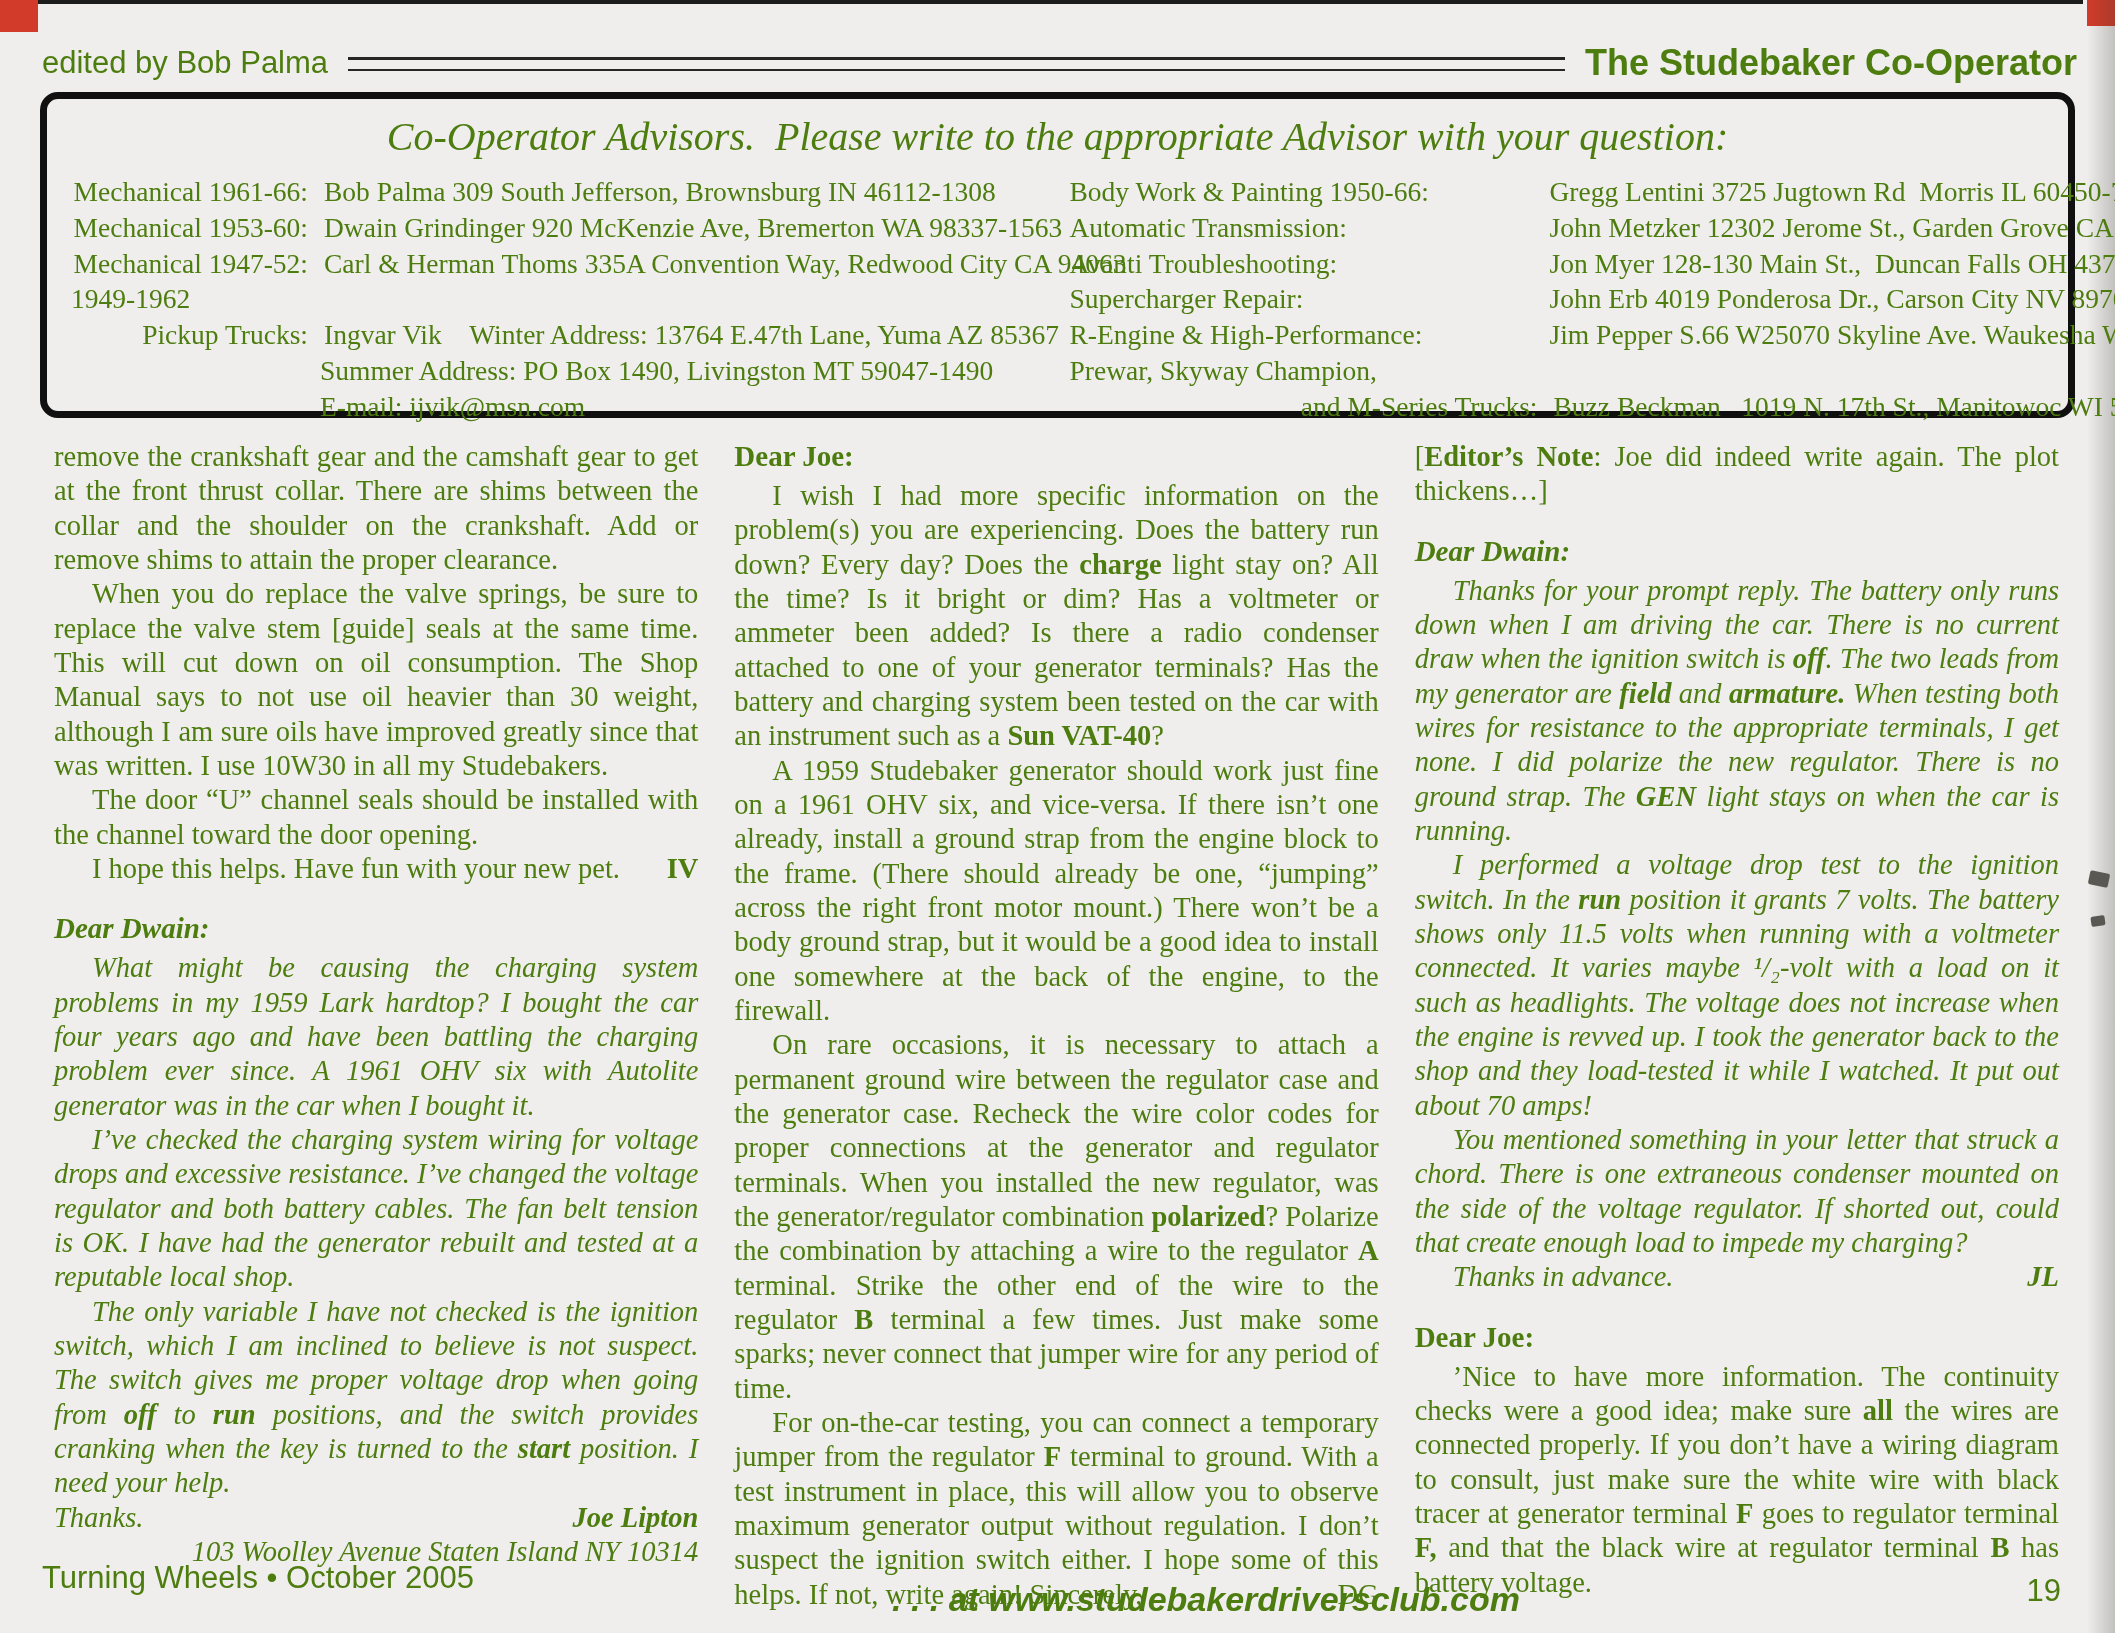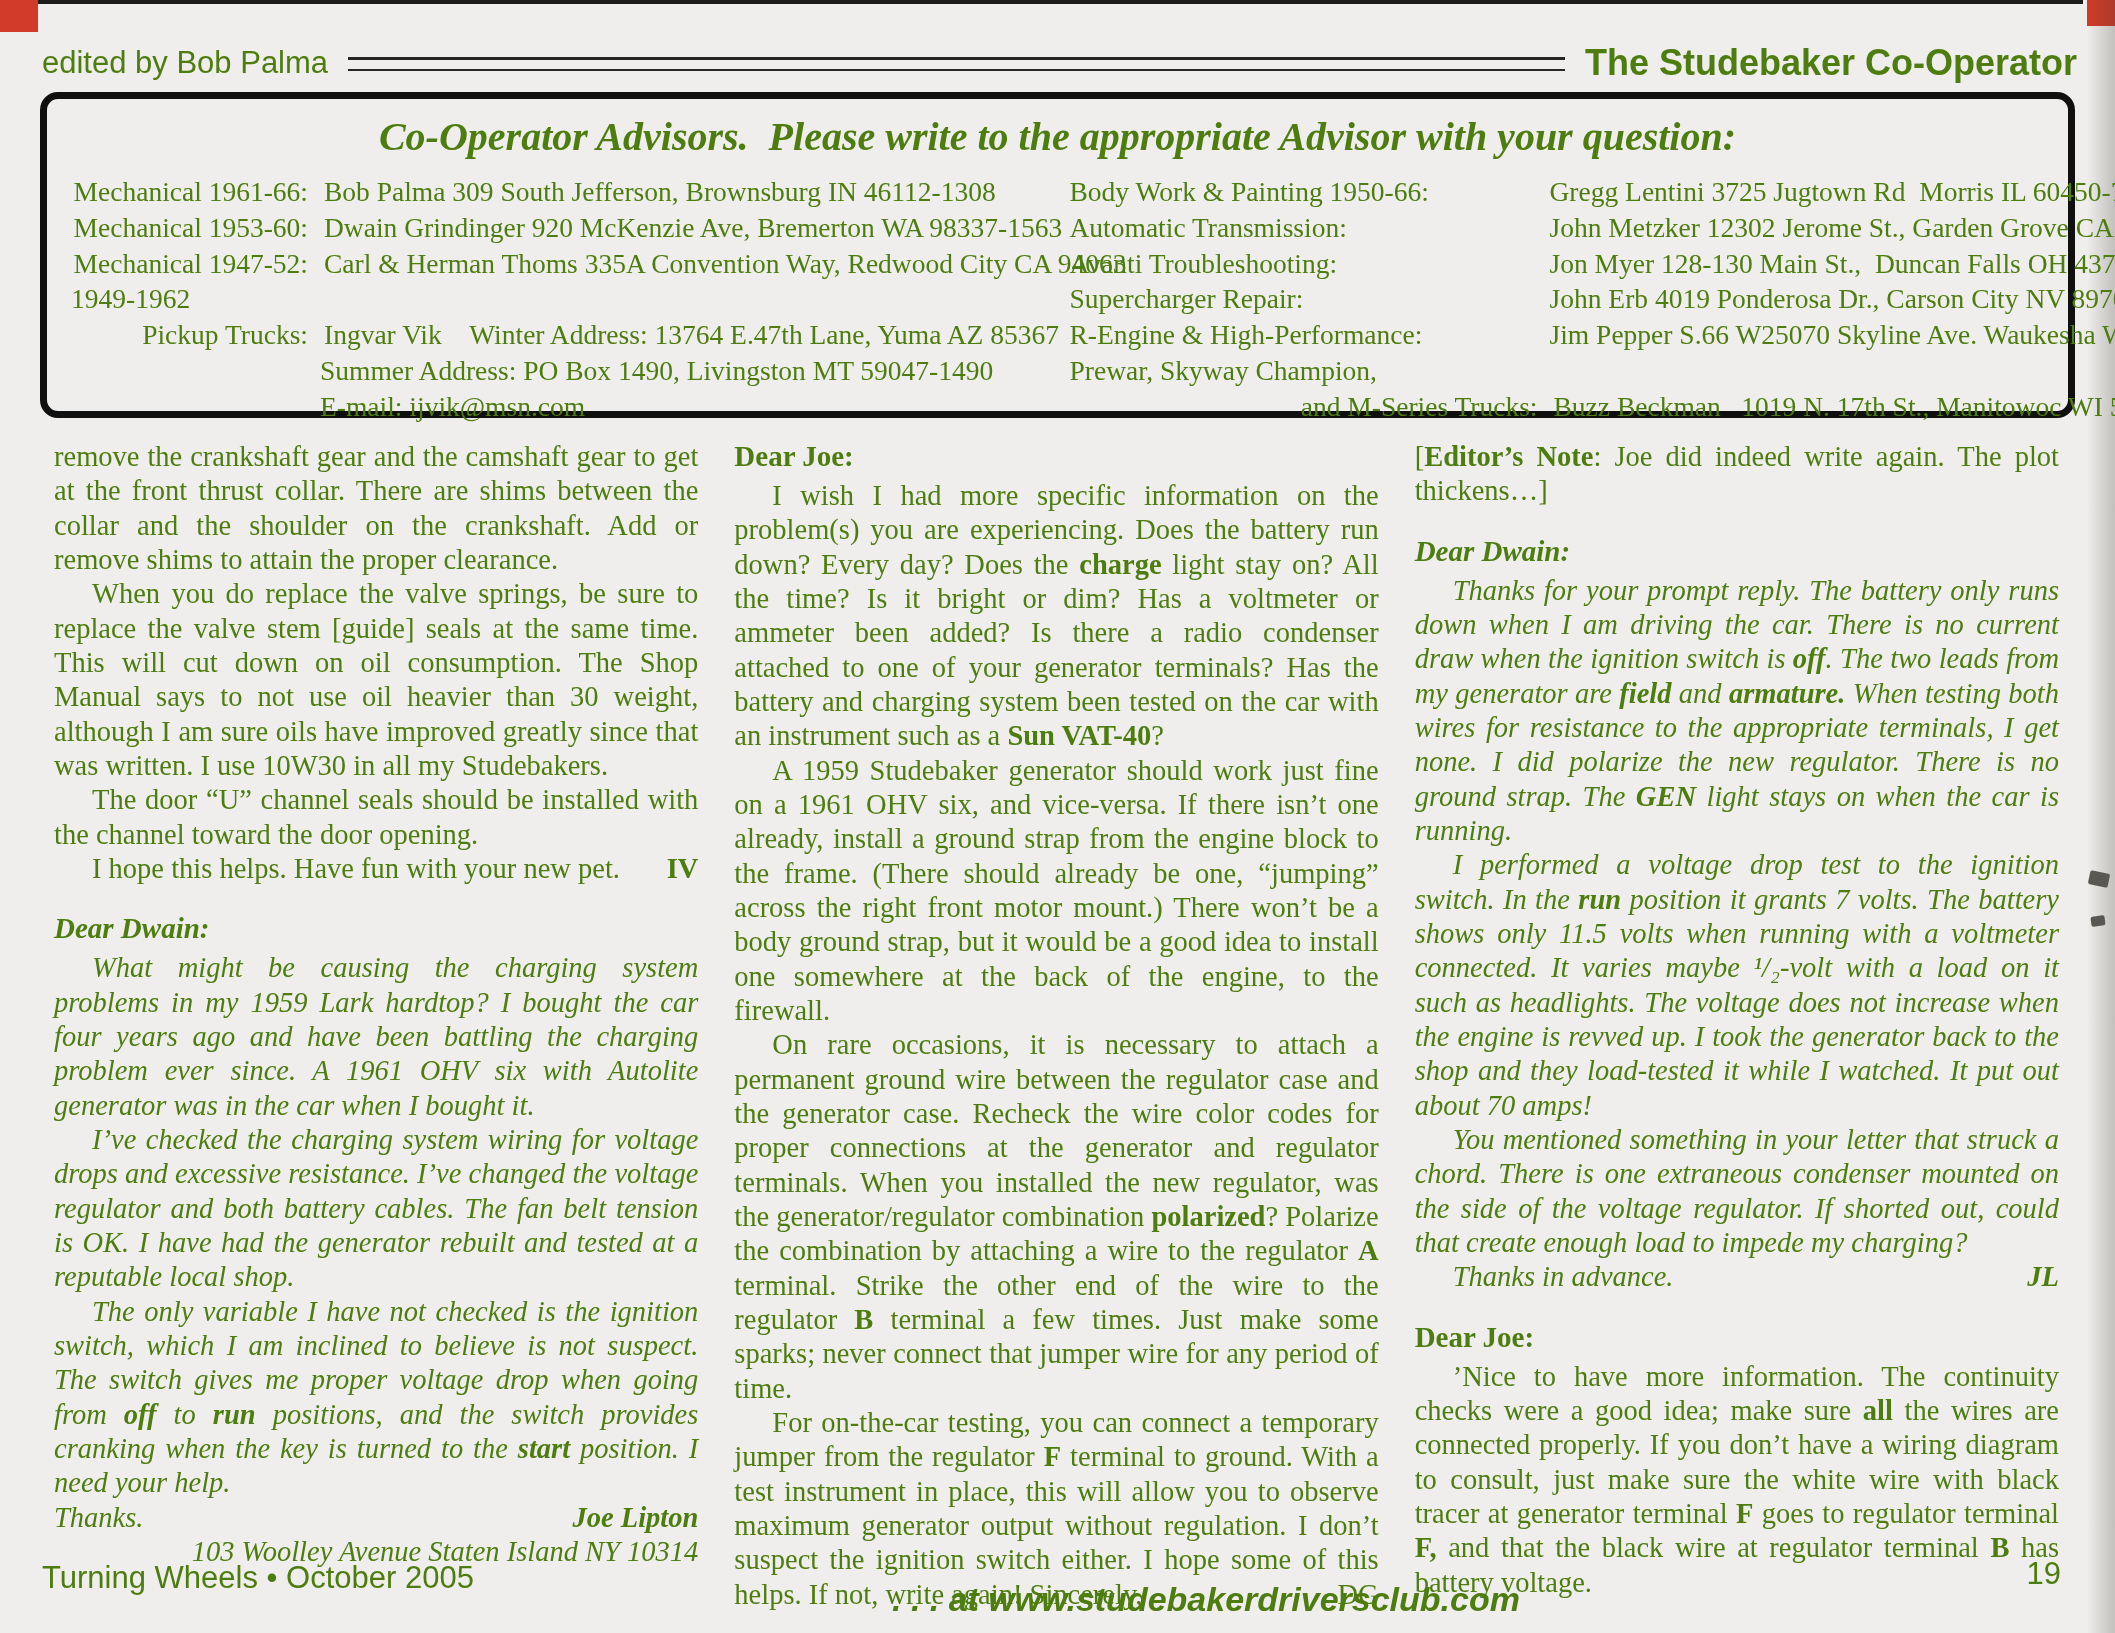--- a/index.html
+++ b/index.html
@@ -24,21 +24,21 @@
 
   
   .hdr{position:absolute;top:42px;left:42px;right:38px;display:flex;align-items:center;gap:20px;}
   .hdr-left{font-family:"Liberation Sans",sans-serif;font-size:31px;white-space:nowrap;}
   .hdr-rule{flex:1;height:9px;border-top:3px solid #262626;border-bottom:2px solid #262626;margin-top:2px;}
   .hdr-title{font-family:"Liberation Sans",sans-serif;font-weight:bold;font-size:36px;white-space:nowrap;}
 
   
   .advisors{position:absolute;top:92px;left:40px;right:40px;height:326px;
     border:7px solid #101010;border-radius:18px;padding:6px 24px;box-sizing:border-box;}
-  .adv-title{text-align:center;font-weight:bold;font-style:italic;font-size:40px;margin:8px 0 14px;}
+  .adv-title{text-align:center;font-weight:normal;font-style:italic;font-size:40px;margin:8px 0 14px;}
   .adv-cols{display:flex;gap:24px;}
   .adv-col{flex:1;min-width:0;}
   .adv-row{display:flex;font-size:27.5px;line-height:1.3;}
   .adv-label{flex:0 0 237px;white-space:nowrap;}
   .adv-col.right .adv-label{flex:0 0 468px;}
   .adv-label.r{text-align:right;padding-right:4px;}
   .adv-value{padding-left:12px;white-space:nowrap;}
   .adv-full{font-size:27.5px;line-height:1.3;}
 
   
@@ -53,21 +53,21 @@
   .bsplit.ind{padding-left:38px;text-indent:0;}
   .sig,.psig{font-weight:normal;}
   .psig{float:right;}
   .bcenter{text-align:right;font-size:28.5px;line-height:1.205;}
 
   
   .footer{position:absolute;left:42px;right:42px;top:1552px;height:56px;
     font-family:"Liberation Sans",sans-serif;}
   .f-left{position:absolute;left:0;top:8px;font-size:31px;}
   .f-center{position:absolute;left:850px;top:4px;font-size:34px;font-weight:bold;font-style:italic;margin-top:24px;}
-  .f-right{position:absolute;right:12px;top:4px;font-size:31px;}
+  .f-right{position:absolute;right:12px;top:21px;font-size:31px;}
 </style>
 </head>
 <body>
 
 <div class="page">
 
   <div class="top-edge-line"></div>
   <div class="corner-red tl"></div>
   <div class="corner-red tr"></div>
   <div class="edge-shadow"></div>

